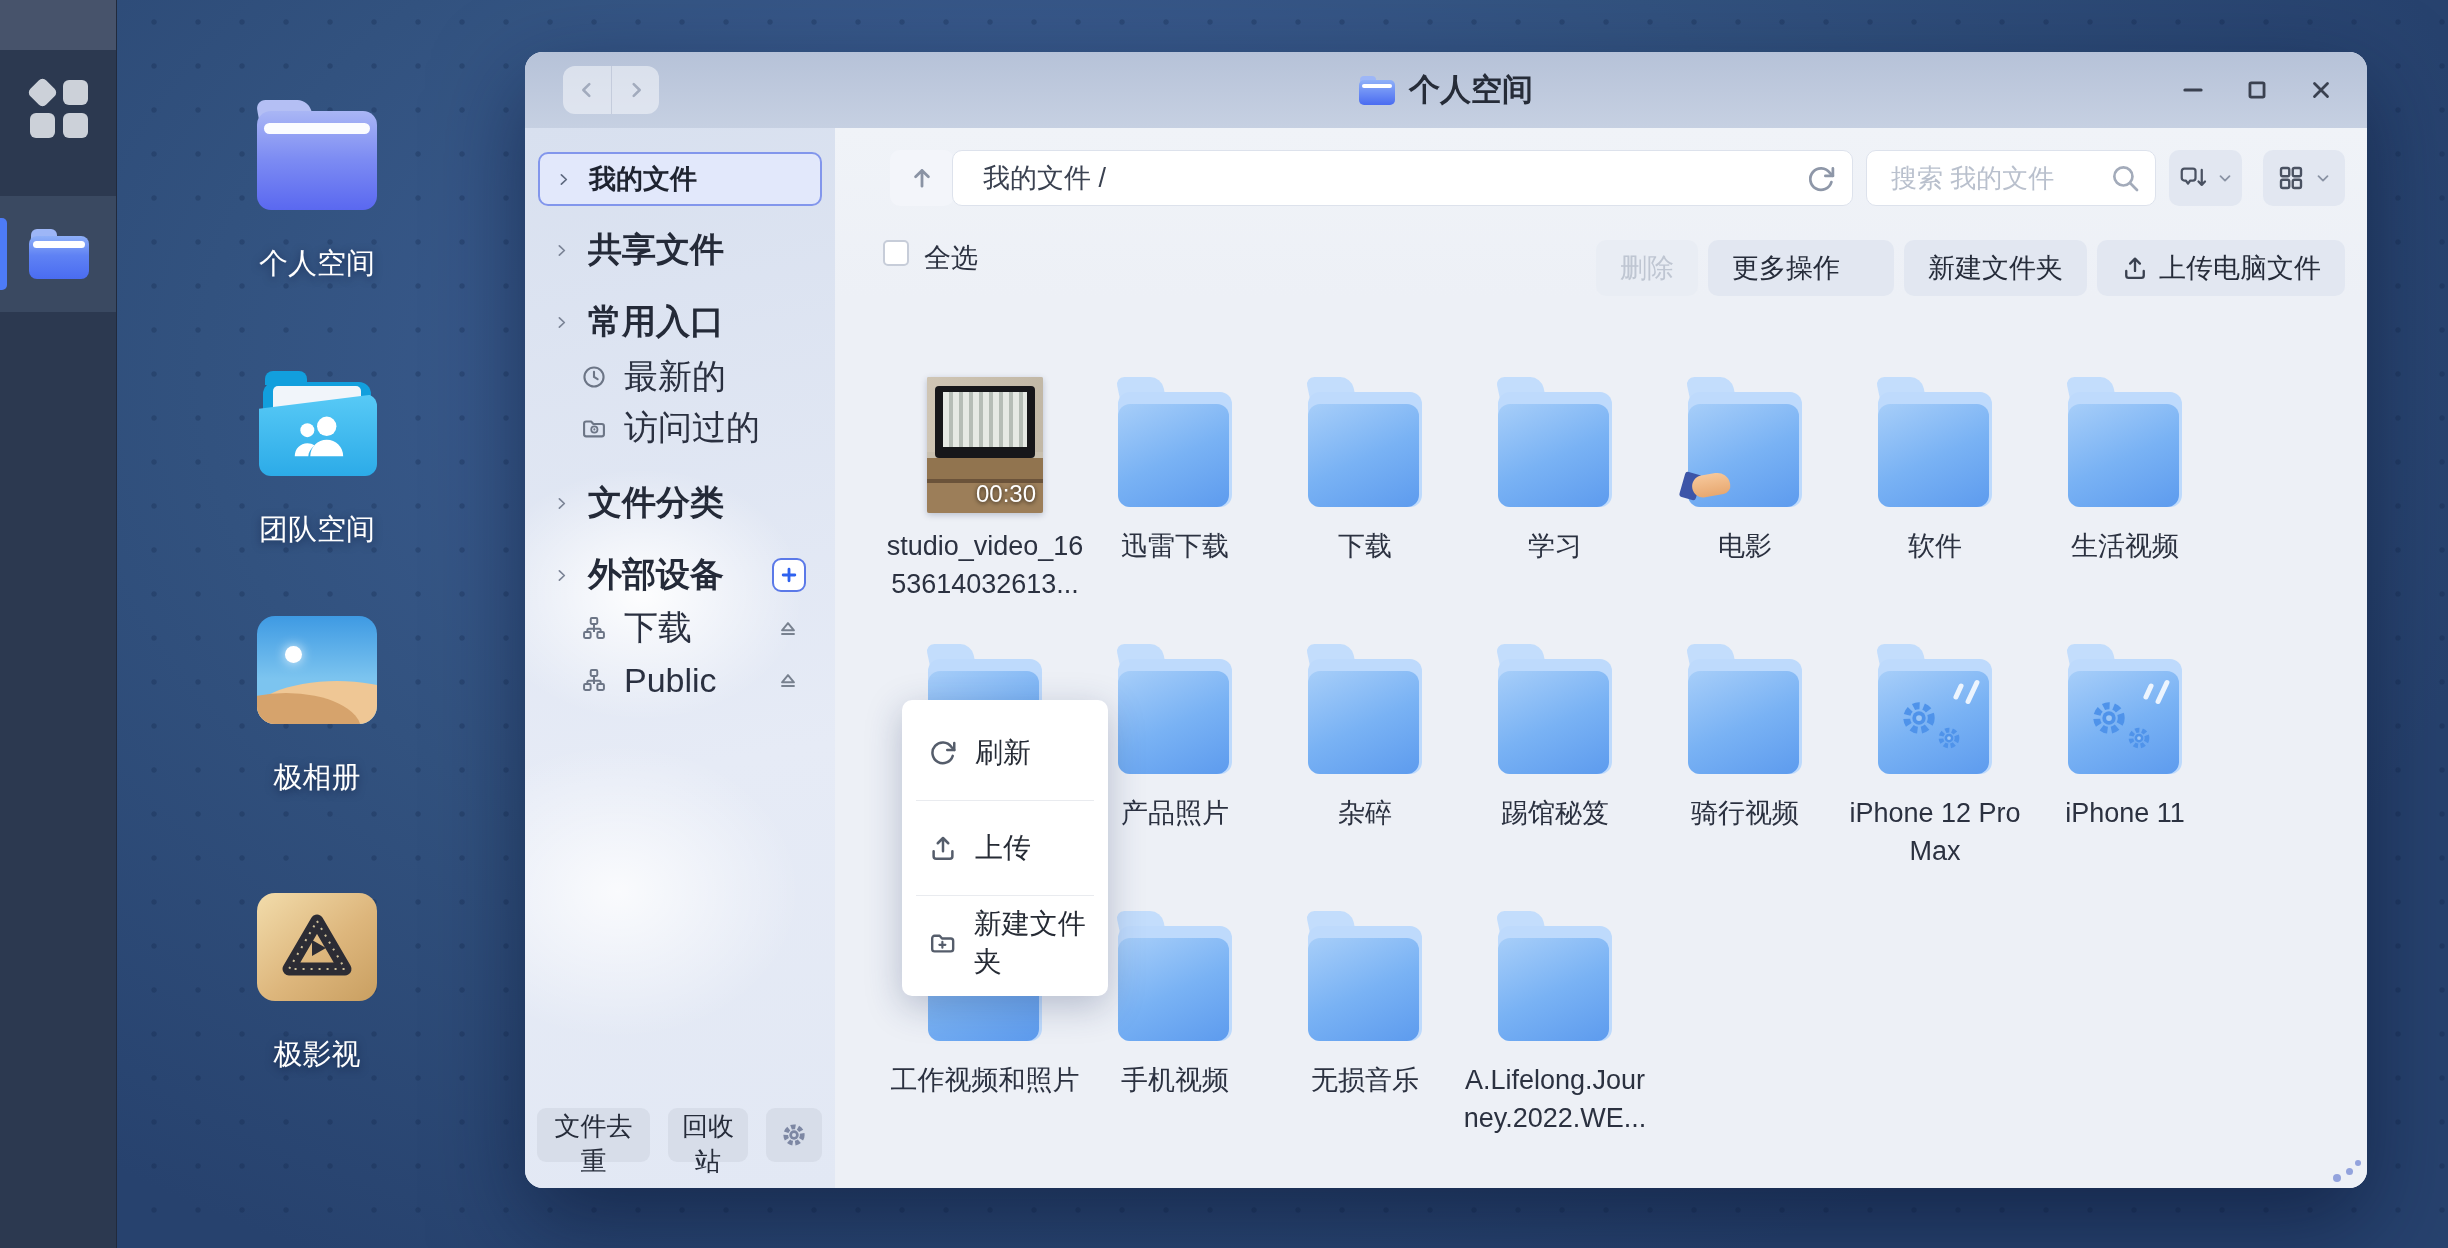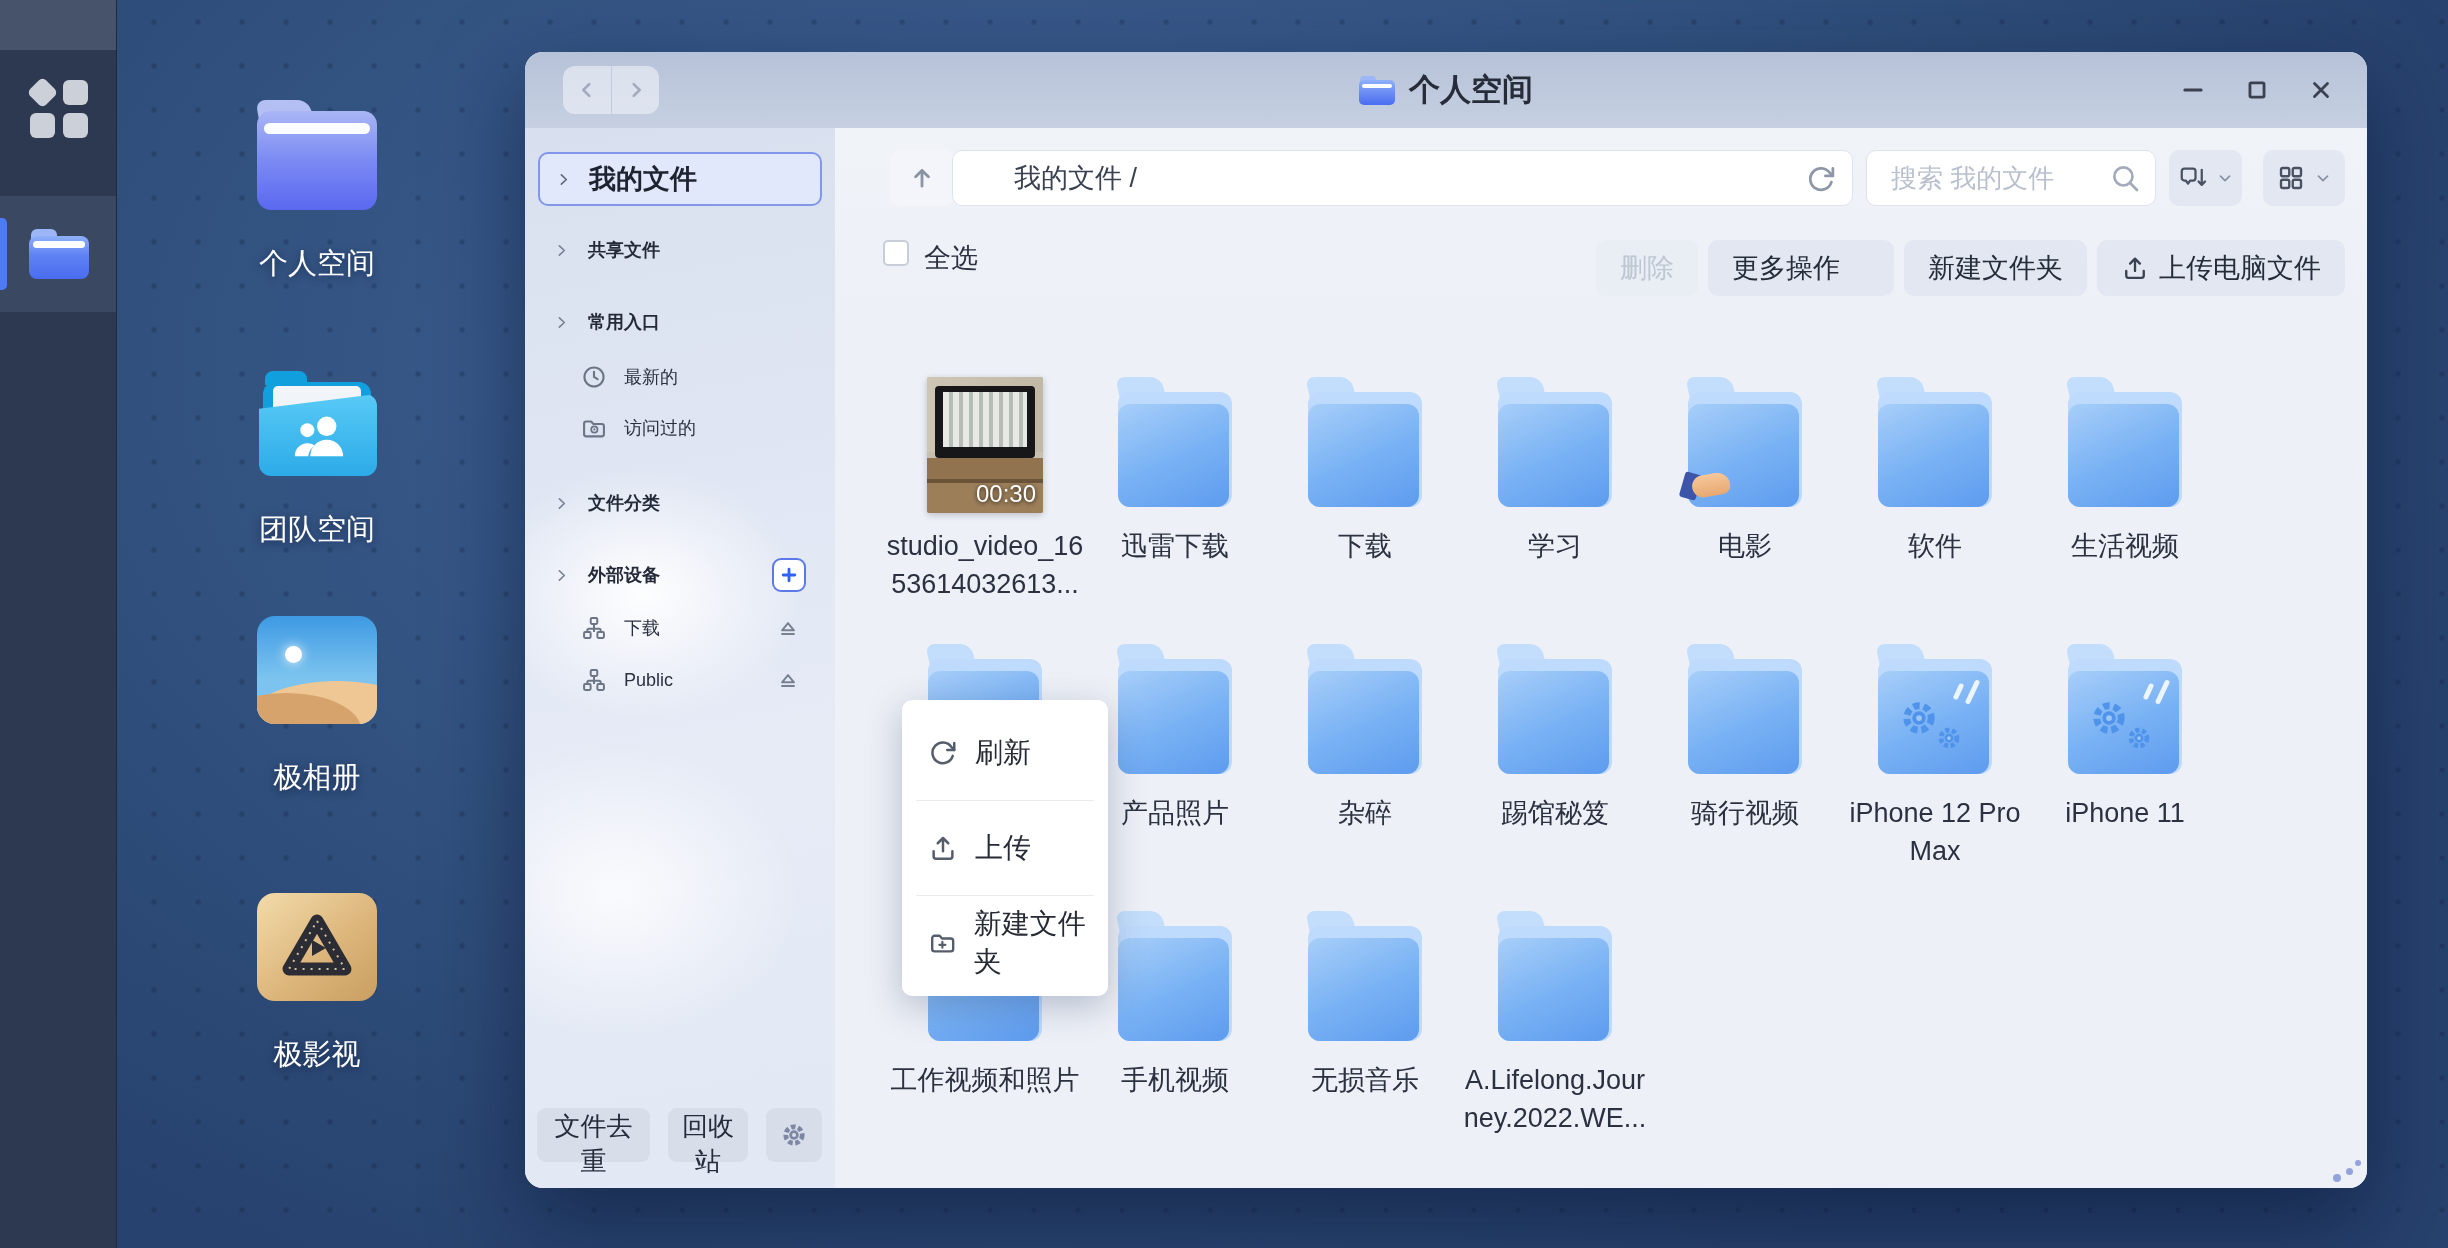--- a/index.html
+++ b/index.html
@@ -53,33 +53,33 @@
   .winctrls{position:absolute;right:26px;top:0;height:76px;display:flex;align-items:center;gap:24px;}
   .wbtn{width:40px;height:40px;border:none;background:none;display:flex;align-items:center;justify-content:center;cursor:pointer;padding:0;}
   .win-body{display:flex;height:1060px;}
   
   .sidebar{position:relative;width:310px;flex:0 0 310px;background:
       radial-gradient(230px 180px at 38% 44%, rgba(255,255,255,.95), rgba(255,255,255,0) 70%),
       radial-gradient(260px 210px at 30% 72%, rgba(255,255,255,.8), rgba(255,255,255,0) 70%),
       linear-gradient(170deg,#d8e0ef 0%,#e6ebf6 60%,#e2e8f4 100%);}
   .srow{position:absolute;left:0;width:100%;height:44px;display:flex;align-items:center;cursor:pointer;}
   .srow .chev{margin-left:28px;display:flex;}
-  .srow .stext{margin-left:18px;font-size:18px;font-weight:600;color:#242a38;}
+  .srow .stext{margin-left:18px;font-size:34px;font-weight:600;color:#242a38;}
   .srow.sub .sicon{margin-left:55px;display:flex;}
   .srow.sub .stext{margin-left:16px;font-weight:400;color:#2a3040;}
   .sel-box{position:absolute;left:13px;top:24px;width:284px;height:54px;border:2px solid #8296ec;border-radius:10px;background:#e2e8fb;display:flex;align-items:center;cursor:pointer;}
   .sel-box .chev{margin-left:15px;display:flex;}
   .sel-box .stext{margin-left:17px;font-size:27px;font-weight:700;color:#1e2330;}
   .add-btn{position:absolute;left:247px;top:430px;width:34px;height:34px;border-radius:9px;background:#fff;border:2px solid #5b79e8;color:#2f62ef;display:flex;align-items:center;justify-content:center;cursor:pointer;padding:0;}
   .eject{position:absolute;left:250px;display:flex;cursor:pointer;}
   .sfooter-btn{position:absolute;top:980px;height:54px;border:none;border-radius:9px;background:#d7dde9;color:#262c3a;font-size:26px;cursor:pointer;}
   
   .main{position:relative;flex:1;background:linear-gradient(180deg,#f0f3f8 0%,#edf0f6 16%);}
   .up-btn{position:absolute;left:55px;top:22px;width:64px;height:56px;border:none;border-radius:10px;background:#f3f5fa;display:flex;align-items:center;justify-content:center;cursor:pointer;}
-  .addressbar{position:absolute;left:117px;top:22px;width:901px;height:56px;background:#fff;border:1px solid #dde2ec;border-radius:10px;display:flex;align-items:center;padding-left:31px;}
+  .addressbar{position:absolute;left:117px;top:22px;width:901px;height:56px;background:#fff;border:1px solid #dde2ec;border-radius:10px;display:flex;align-items:center;}
   .addressbar .path{margin-left:30px;font-size:27px;color:#3a4150;}
   .refresh-btn{position:absolute;right:10px;top:7px;width:42px;height:42px;border:none;background:none;display:flex;align-items:center;justify-content:center;cursor:pointer;padding:0;}
   .searchbox{position:absolute;left:1031px;top:22px;width:290px;height:56px;background:#fff;border:1px solid #dde2ec;border-radius:10px;display:flex;align-items:center;}
   .searchbox input{flex:1;border:none;outline:none;margin-left:22px;font-size:26px;color:#3a4150;min-width:0;background:none;}
   .searchbox input::placeholder{color:#b9c0cd;}
   .searchbox .mag{margin-right:14px;display:flex;cursor:pointer;}
   .tool-sq{position:absolute;top:22px;height:56px;border:none;border-radius:10px;background:#e2e7f1;display:flex;align-items:center;justify-content:center;gap:8px;cursor:pointer;}
   .selrow{position:absolute;left:48px;top:112px;height:56px;display:flex;align-items:flex-start;gap:15px;}
   .checkbox{width:26px;height:26px;background:#fff;border:2px solid #c7cdd9;border-radius:5px;cursor:pointer;}
   .selrow .sl{font-size:27px;color:#2b3140;}

